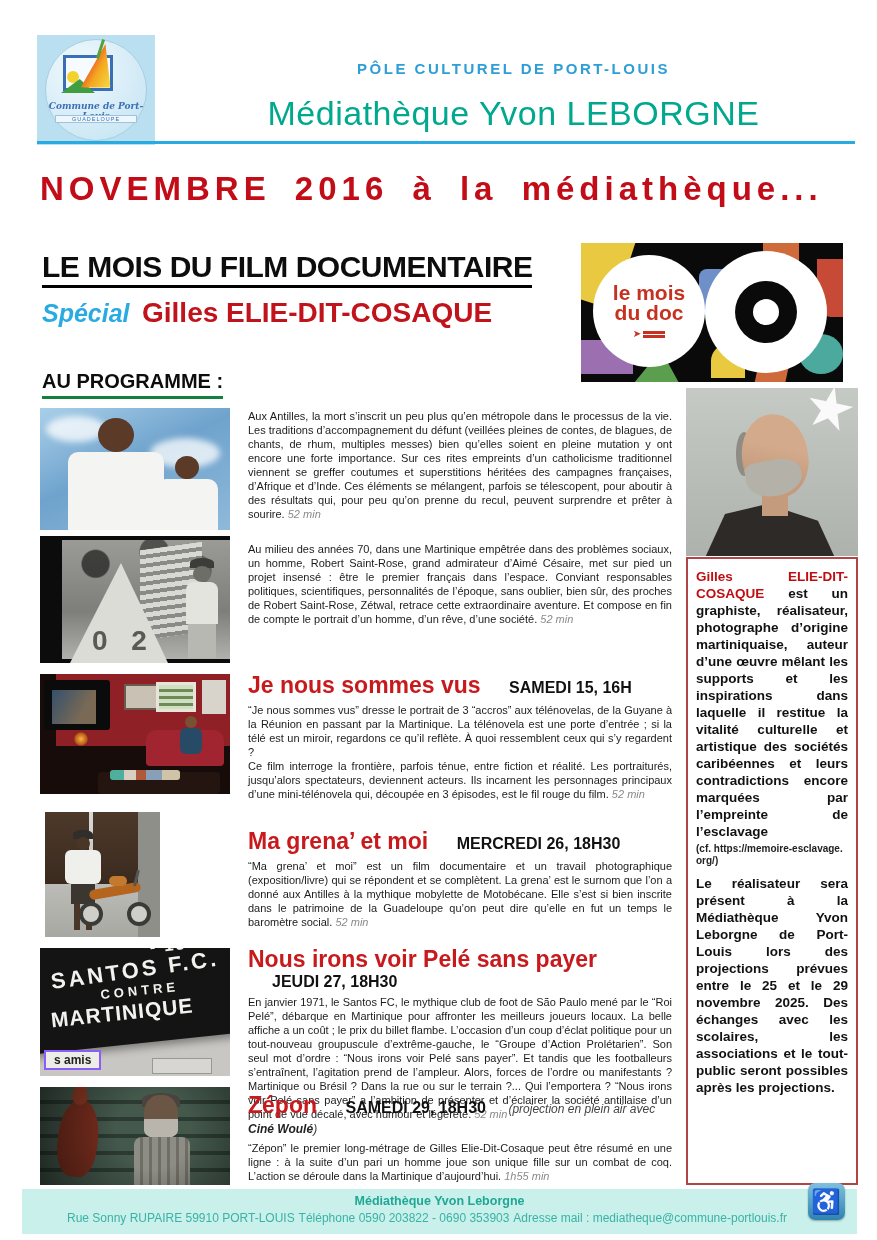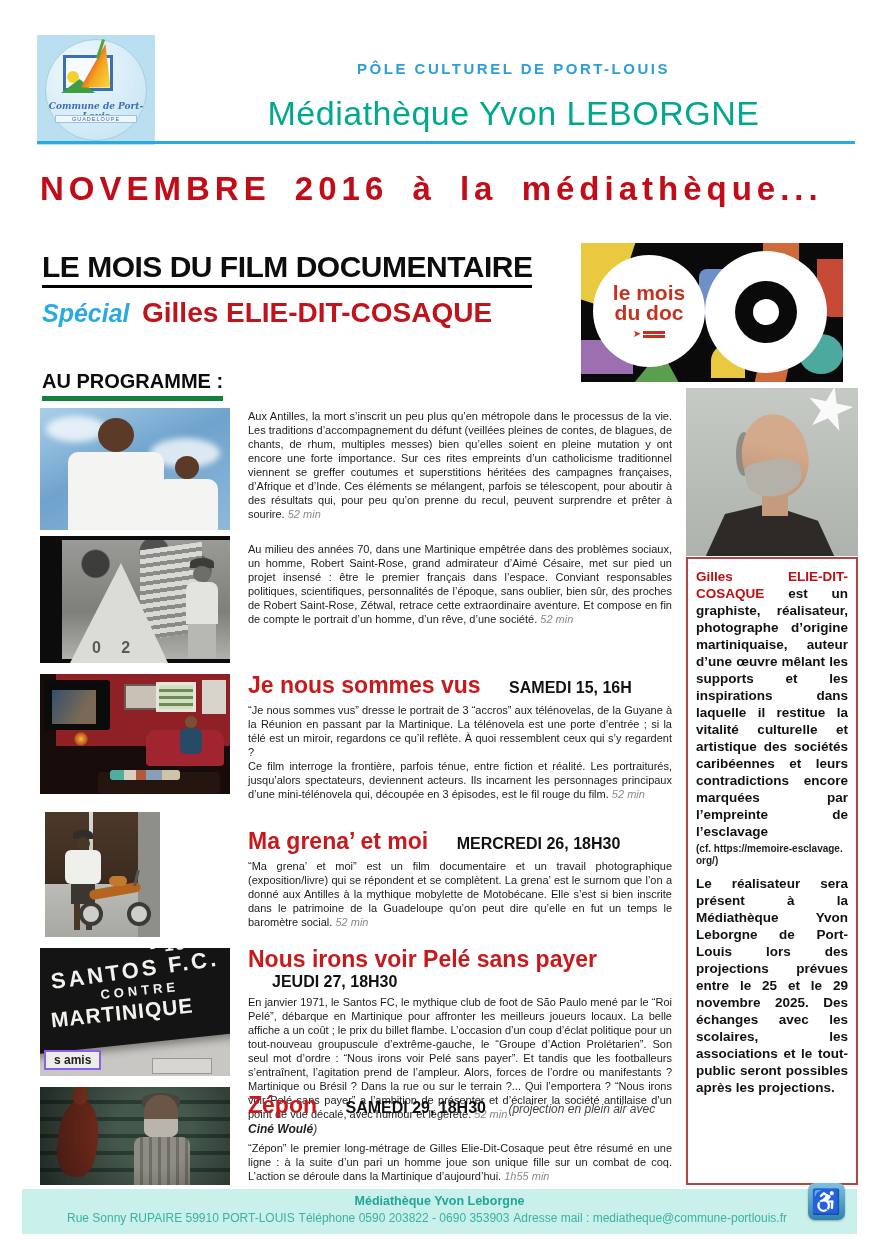--- a/index.html
+++ b/index.html
@@ -41,21 +41,21 @@
   .banner-text { color:#c6321f; font-weight:bold; font-size:21px; line-height:0.95; text-align:center; }
   .banner-mark { margin-top:7px; display:flex; align-items:center; }
   .banner-mark-arrow { color:#c6321f; font-size:10px; line-height:1; }
   .banner-mark-bars { margin-left:2px; }
   .banner-mark-bars div { width:22px; height:2.5px; background:#c6321f; margin:1.5px 0; }
   .banner-ring { position:absolute; right:16px; top:8px; width:122px; height:122px; border-radius:50%; background:#fff; z-index:2; }
   .banner-ring-hole { position:absolute; left:50%; top:50%; width:62px; height:62px; margin:-31px 0 0 -31px; border-radius:50%; background:#0a0a0a; }
   .banner-ring-dot { position:absolute; left:50%; top:50%; width:26px; height:26px; margin:-13px 0 0 -13px; border-radius:50%; background:#fff; }
 
   .prog-heading { position:absolute; left:42px; top:370px; font-weight:bold; font-size:20px; color:#0d0d0d;
-    border-bottom:5px solid #15803d; padding-bottom:3px; }
+    border-bottom:3px solid #15803d; padding-bottom:3px; }
 
   
   .thumb { position:absolute; left:40px; width:190px; overflow:hidden; }
   .ftext { position:absolute; left:248px; width:424px; }
   .ftitle { color:#c8191c; font-weight:bold; font-size:23px; }
   .fdate  { color:#111; font-weight:bold; font-size:16px; margin-left:24px; }
   .fnote  { color:#444; font-style:italic; font-size:12px; margin-left:18px; }
   .fnote b { color:#222; }
   .fdesc  { margin-top:5px; font-size:11px; line-height:1.27; color:#1c1c1c; text-align:justify; }
   .fdesc .dtext { white-space:pre-line; }
@@ -74,21 +74,21 @@
   .zet-photo { position:absolute; left:22px; right:0; top:4px; bottom:4px;
     background:
       radial-gradient(circle at 20% 20%, rgba(40,40,40,.8) 0 8%, transparent 9%),
       radial-gradient(circle at 55% 10%, rgba(50,50,50,.7) 0 10%, transparent 11%),
       radial-gradient(circle at 80% 25%, rgba(60,60,60,.6) 0 9%, transparent 10%),
       linear-gradient(180deg,#9a9a96 0%,#7e7e7a 60%,#b0b0ac 100%); }
   .zet-stripes { position:absolute; right:28px; top:10px; width:62px; height:90px;
     background:repeating-linear-gradient(180deg,#d8d8d4 0 5px,#8a8a86 5px 9px); transform:skewY(-8deg); }
   .zet-tri { position:absolute; left:30px; bottom:0; width:98px; height:100px; background:#dcdcd6;
     clip-path:polygon(52% 0,100% 100%,0 100%); }
-  .zet-num { position:absolute; left:52px; bottom:6px; font-weight:bold; font-size:16px; letter-spacing:8px; color:#5a5a55; }
+  .zet-num { position:absolute; left:52px; bottom:6px; font-weight:bold; font-size:28px; letter-spacing:8px; color:#5a5a55; }
   .zet-man { position:absolute; right:8px; top:22px; width:40px; height:100px; }
   .zet-man .hat { position:absolute; left:8px; top:0; width:24px; height:10px; border-radius:50% 50% 0 0; background:#3c3c38; }
   .zet-man .face { position:absolute; left:11px; top:8px; width:18px; height:16px; border-radius:50%; background:#6e6e68; }
   .zet-man .tank { position:absolute; left:4px; top:24px; width:32px; height:42px; border-radius:8px 8px 0 0; background:#e4e4de; }
   .zet-man .pants { position:absolute; left:6px; top:66px; width:28px; height:34px; background:#b8b8b2; }
 
   
   .t-jenous { top:674px; height:120px; background:#170c0a; }
   .jn-wall { position:absolute; left:16px; right:0; top:0; height:72px; background:#8e2026; }
   .jn-tv { position:absolute; left:4px; top:6px; width:66px; height:50px; background:#0b0b0b; border-radius:3px; }

